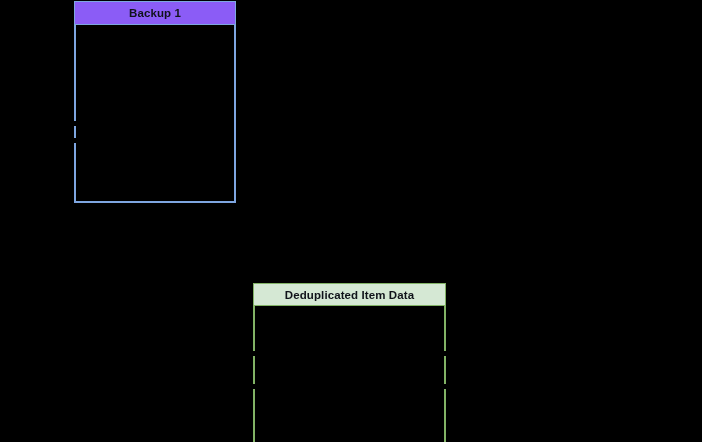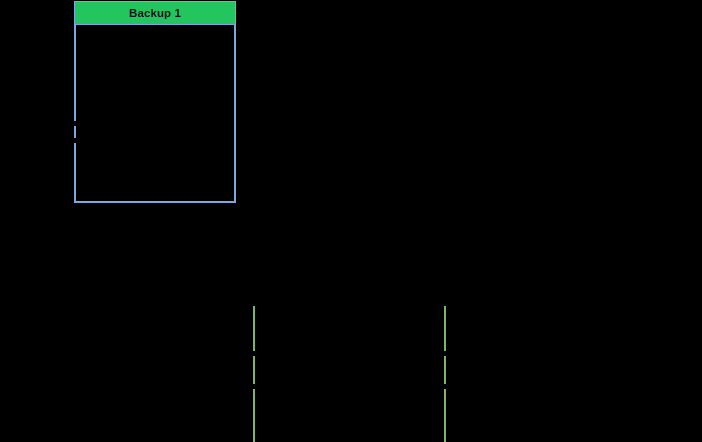--- a/index.html
+++ b/index.html
@@ -46,21 +46,21 @@
   }
   .node-body {
     position: absolute;
     left: 0;
     box-sizing: border-box;
     background: #000000;
   }
 
   
   .theme-blue .node-header {
-    background: #22c55e;
+    background: #8b5cf6;
     border: 1px solid #7ea6e0;
   }
   .theme-blue .node-body {
     border: 2px solid #7ea6e0;
     border-top: none;
   }
 
   
   .theme-green .node-header {
     background: #d5e8d4;
@@ -114,20 +114,21 @@
 
   <div class="node theme-blue" id="node-backup-1">
     <div class="node-header">Backup 1</div>
     <div class="node-body"></div>
     <div class="gap" style="left:-1px; top:120px;"></div>
     <div class="gap" style="left:-1px; top:137px;"></div>
   </div>
 
 
   <div class="node theme-green" id="node-dedup">
+    <div class="node-header">Deduplicated Item Data</div>
     <div class="node-body"></div>
     <div class="gap" style="left:-1px; top:68px;"></div>
     <div class="gap" style="left:-1px; top:101px;"></div>
     <div class="gap" style="left:190px; top:68px;"></div>
     <div class="gap" style="left:190px; top:101px;"></div>
   </div>
 
 </div>
 
 </body></html>

